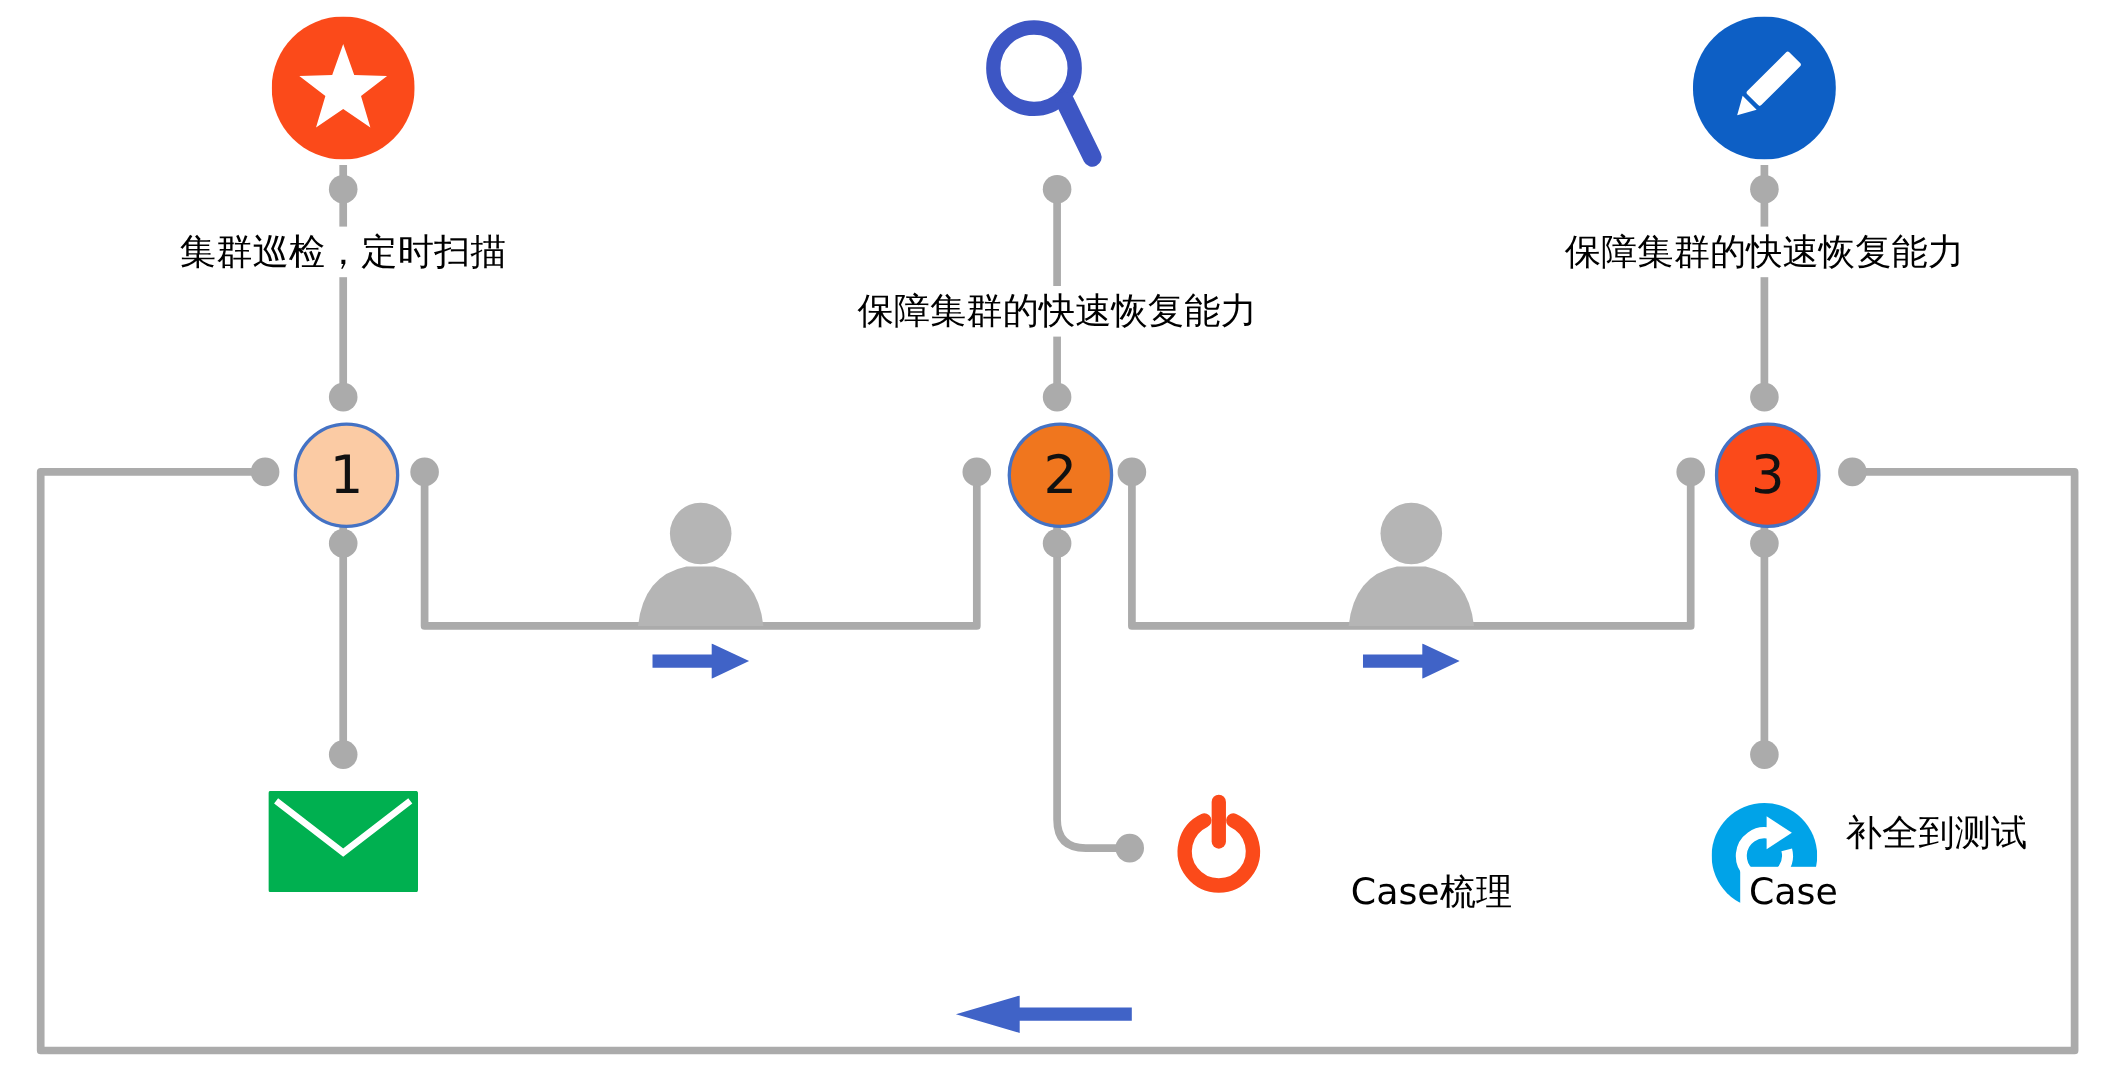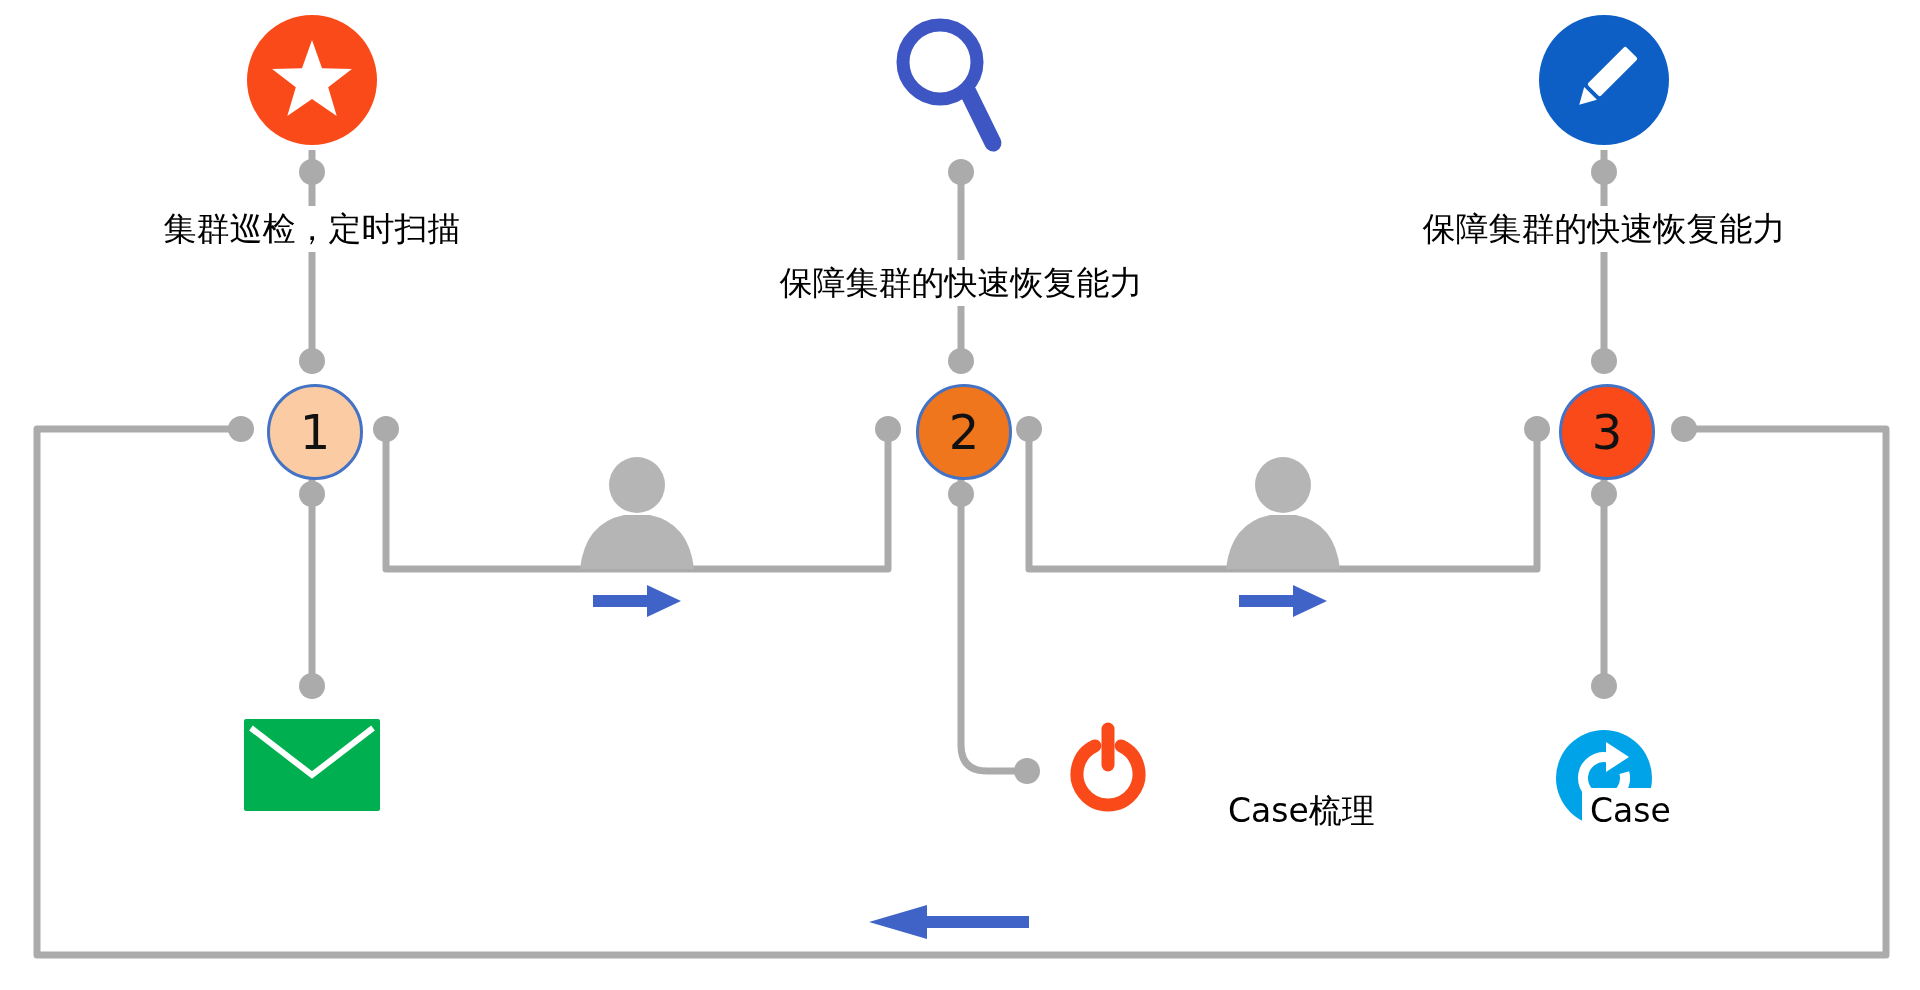--- a/index.html
+++ b/index.html
@@ -117,20 +117,21 @@
   <div class="node node3" style="left:1559px;top:384px">
     <span>3</span>
   </div>
 
   <svg class="abs" style="left:1556px;top:730px" width="96" height="96" viewBox="0 0 96 96">
     <circle cx="48" cy="48" r="48" fill="#00A3E8"></circle>
     <path d="M 68.3 42.6 A 21 21 0 1 1 53.4 27.7" stroke="#ffffff" stroke-width="10" fill="none"></path>
     <polygon points="50,12 50,42 73,27" fill="#ffffff"></polygon>
   </svg>
 
+  <div class="label" style="left:1670px;top:734px">补全到测试</div>
   <div class="label" style="left:1582px;top:788px">Case</div>
 
   <svg class="abs" style="left:572px;top:451px" width="130" height="118" viewBox="0 0 130 118">
     <g fill="#B5B5B5">
       <circle cx="65" cy="34" r="28"></circle>
       <path d="M 8 118 Q 13 72 52 64 L 78 64 Q 117 72 122 118 Z"></path>
     </g>
   </svg>
 
   <svg class="abs" style="left:1218px;top:451px" width="130" height="118" viewBox="0 0 130 118">

